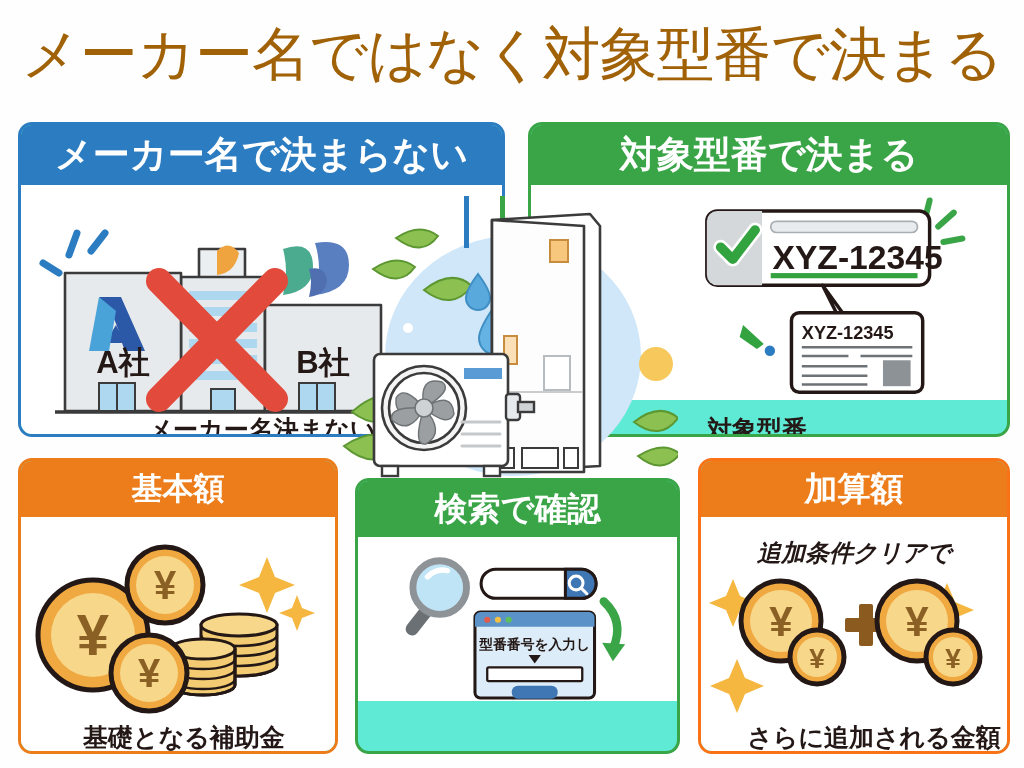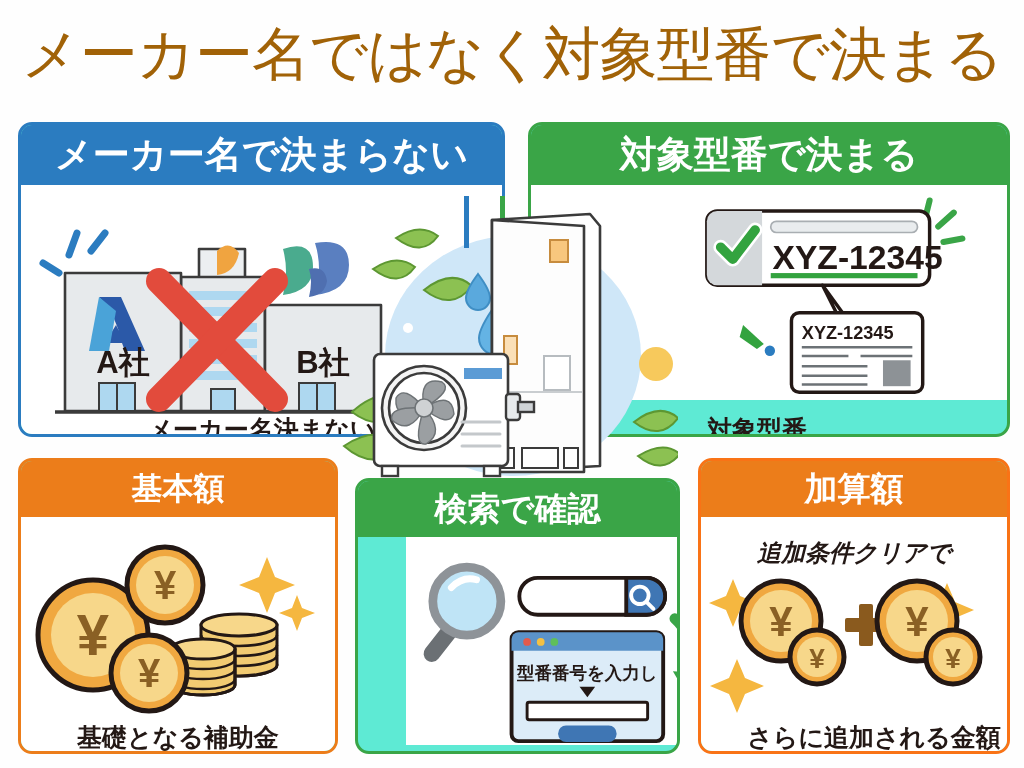--- a/index.html
+++ b/index.html
@@ -43,21 +43,21 @@
   #panel-base   .panel-head{height:56px;background:#ec7d1a;font-size:31px;}
   #panel-search .panel-head{height:56px;background:#3aa547;font-size:33px;}
   #panel-add    .panel-head{height:56px;background:#ec7d1a;font-size:33px;}
 
   
   #center-illo{position:absolute;left:338px;top:196px;width:340px;height:300px;z-index:5;}
 
   
   #cap-maker {left:0;top:228px;font-size:25px;}
   #cap-model {left:0;top:228px;font-size:25px;text-align:left;padding-left:176px;width:auto;}
-  #cap-base  {left:0;top:204px;font-size:25px;}
+  #cap-base  {left:0;top:204px;font-size:25px;padding-left:6px;}
   #cap-add   {left:0;top:204px;font-size:25px;padding-left:20px;}
   #sub-add   {left:0;top:20px;font-size:24px;font-style:italic;}
 
   .svg-area{position:absolute;left:0;top:0;width:100%;height:100%;}
 </style>
 </head>
 <body>
 
 <div id="stage">
 
@@ -297,21 +297,21 @@
           <circle cx="128" cy="156" r="29" fill="#f7d78a"></circle>
           <text x="128" y="170" text-anchor="middle" font-family="Liberation Sans, sans-serif" font-size="40" font-weight="bold" fill="#8a6024">¥</text>
         </g>
       </svg>
       <div class="caption" id="cap-base">基礎となる補助金</div>
     </div>
   </div>
 
   <div class="panel" id="panel-search">
     <div class="panel-head">検索で確認</div>
-    <div class="panel-body" style="height:208px;margin-left:48px;">
+    <div class="panel-body" style="height:164px;">
       <svg class="svg-area" viewBox="0 0 319 214" xmlns="http://www.w3.org/2000/svg">
 
         <g>
           <line x1="44" y1="92" x2="22" y2="120" stroke="#6b7074" stroke-width="17" stroke-linecap="round"></line>
           <circle cx="58" cy="66" r="35" fill="#bfe4f6" stroke="#8e9398" stroke-width="9"></circle>
           <path d="M42 52 q12 -12 26 -8" stroke="#ffffff" stroke-width="7" fill="none" stroke-linecap="round"></path>
         </g>
 
         <g>
           <rect x="112" y="42" width="150" height="38" rx="19" fill="#ffffff" stroke="#231815" stroke-width="4"></rect>

